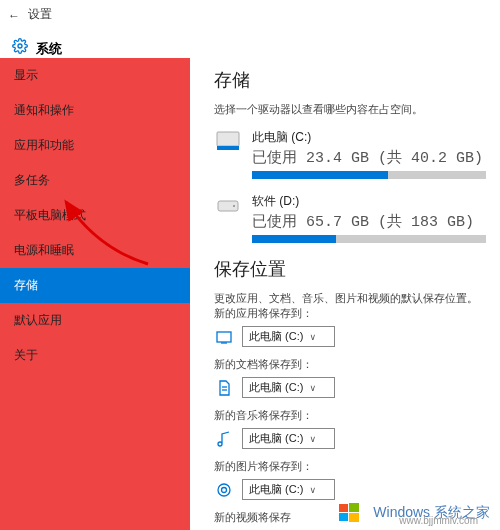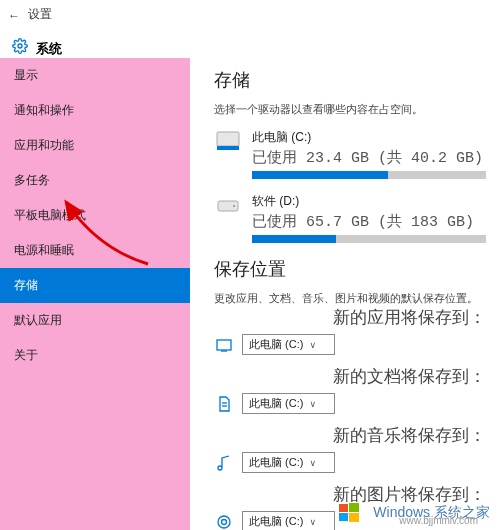--- a/index.html
+++ b/index.html
@@ -3,37 +3,37 @@
   <meta charset="utf-8">
   <style>
     * { margin: 0; padding: 0; box-sizing: border-box; font-family: "Microsoft YaHei", "Segoe UI", sans-serif; }
     body { width: 500px; height: 530px; background: #fff; overflow: hidden; position: relative; }
     .titlebar { height: 28px; display: flex; align-items: center; padding-left: 8px; background: #fff; font-size: 12px; color: #333; }
     .titlebar .back { margin-right: 8px; cursor: pointer; }
     .header-row { height: 30px; display: flex; align-items: flex-end; padding-left: 12px; gap: 8px; }
     .header-row .gear { color: #0078d7; }
     .header-row .title { font-size: 13px; font-weight: 600; }
     .container { display: flex; height: calc(100% - 58px); }
-    .sidebar { width: 190px; background: #f9a8d4; font-size: 12px; }
+    .sidebar { width: 190px; background: #ef4444; font-size: 12px; }
     .sidebar-item { padding: 9px 14px; cursor: pointer; color: #222; }
     .sidebar-item.selected { background: #0078d7; color: #fff; }
     .main { flex: 1; padding: 6px 14px 0 24px; overflow-y: hidden; font-size: 12px; color: #222; }
     .section-title { font-size: 18px; font-weight: 400; margin-bottom: 10px; margin-top: 4px; }
     .section-sub { font-size: 11px; color: #444; margin-bottom: 12px; }
     .drive { display: flex; gap: 10px; margin-bottom: 14px; }
     .drive-icon { width: 28px; height: 24px; flex-shrink: 0; display: flex; align-items: center; justify-content: center; }
     .drive-info { flex: 1; }
     .drive-name { font-size: 12px; margin-bottom: 2px; }
     .drive-usage { font-size: 15px; color: #555; margin-bottom: 4px; font-family: Liberation Mono, monospace; }
     .drive-bar { width: 100%; height: 8px; background: #ccc; position: relative; }
     .drive-bar-fill { height: 100%; background: #0078d7; }
     .save-section-title { font-size: 18px; font-weight: 400; margin-top: 14px; margin-bottom: 10px; }
     .save-sub { font-size: 11px; color: #444; }
     .save-group { margin-bottom: 10px; }
-    .save-label { font-size: 17px; color: #444; margin-bottom: 5px; text-align: right; }
+    .save-label { font-size: 11px; color: #444; margin-bottom: 5px; }
     .save-row { display: flex; align-items: center; gap: 8px; }
     .save-icon { width: 20px; height: 20px; display: flex; align-items: center; justify-content: center; color: #0078d7; }
     .save-select { border: 1px solid #888; padding: 2px 18px 2px 6px; font-size: 11px; background: #fff; position: relative; min-width: 90px; display: flex; align-items: center; justify-content: space-between; gap: 6px; cursor: pointer; }
     .save-select .chev { font-size: 9px; color: #555; }
     .arrow { position: absolute; top: 194px; left: 58px; z-index: 10; pointer-events: none; }
     .watermark { position: absolute; bottom: 6px; right: 10px; display: flex; align-items: center; gap: 12px; color: #4a7ebb; font-size: 14px; }
     .watermark .url { position: absolute; bottom: -2px; right: 12px; font-size: 10px; color: #999; }
   </style>
 </head>
 <body>

